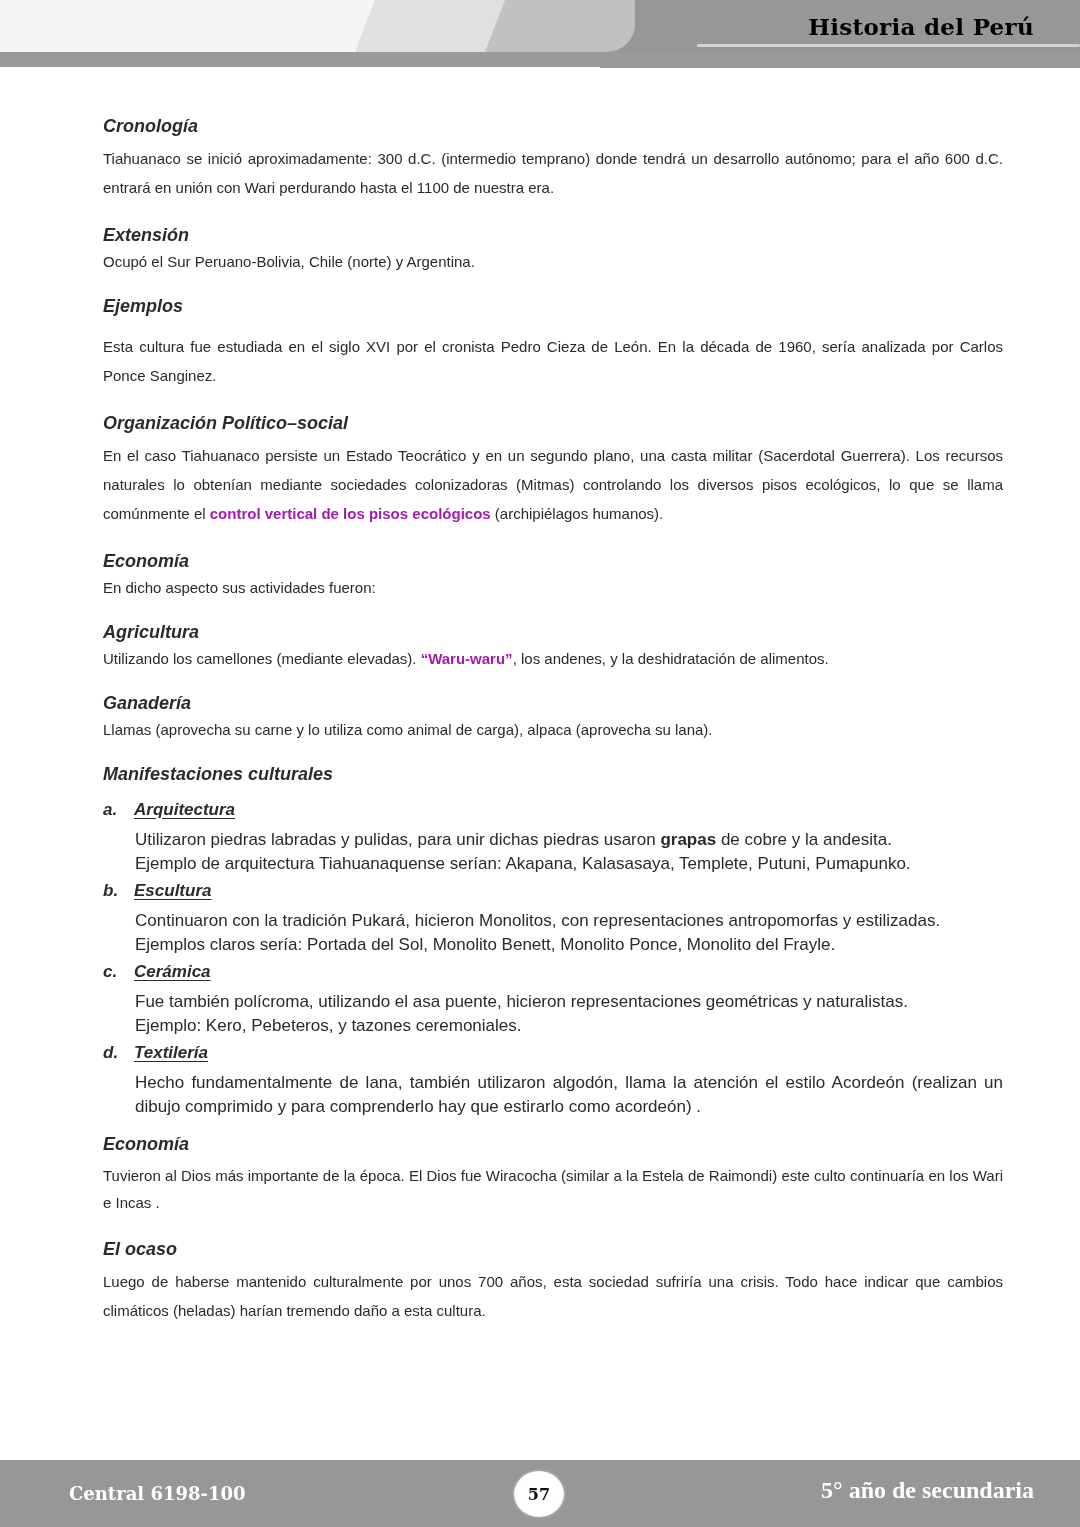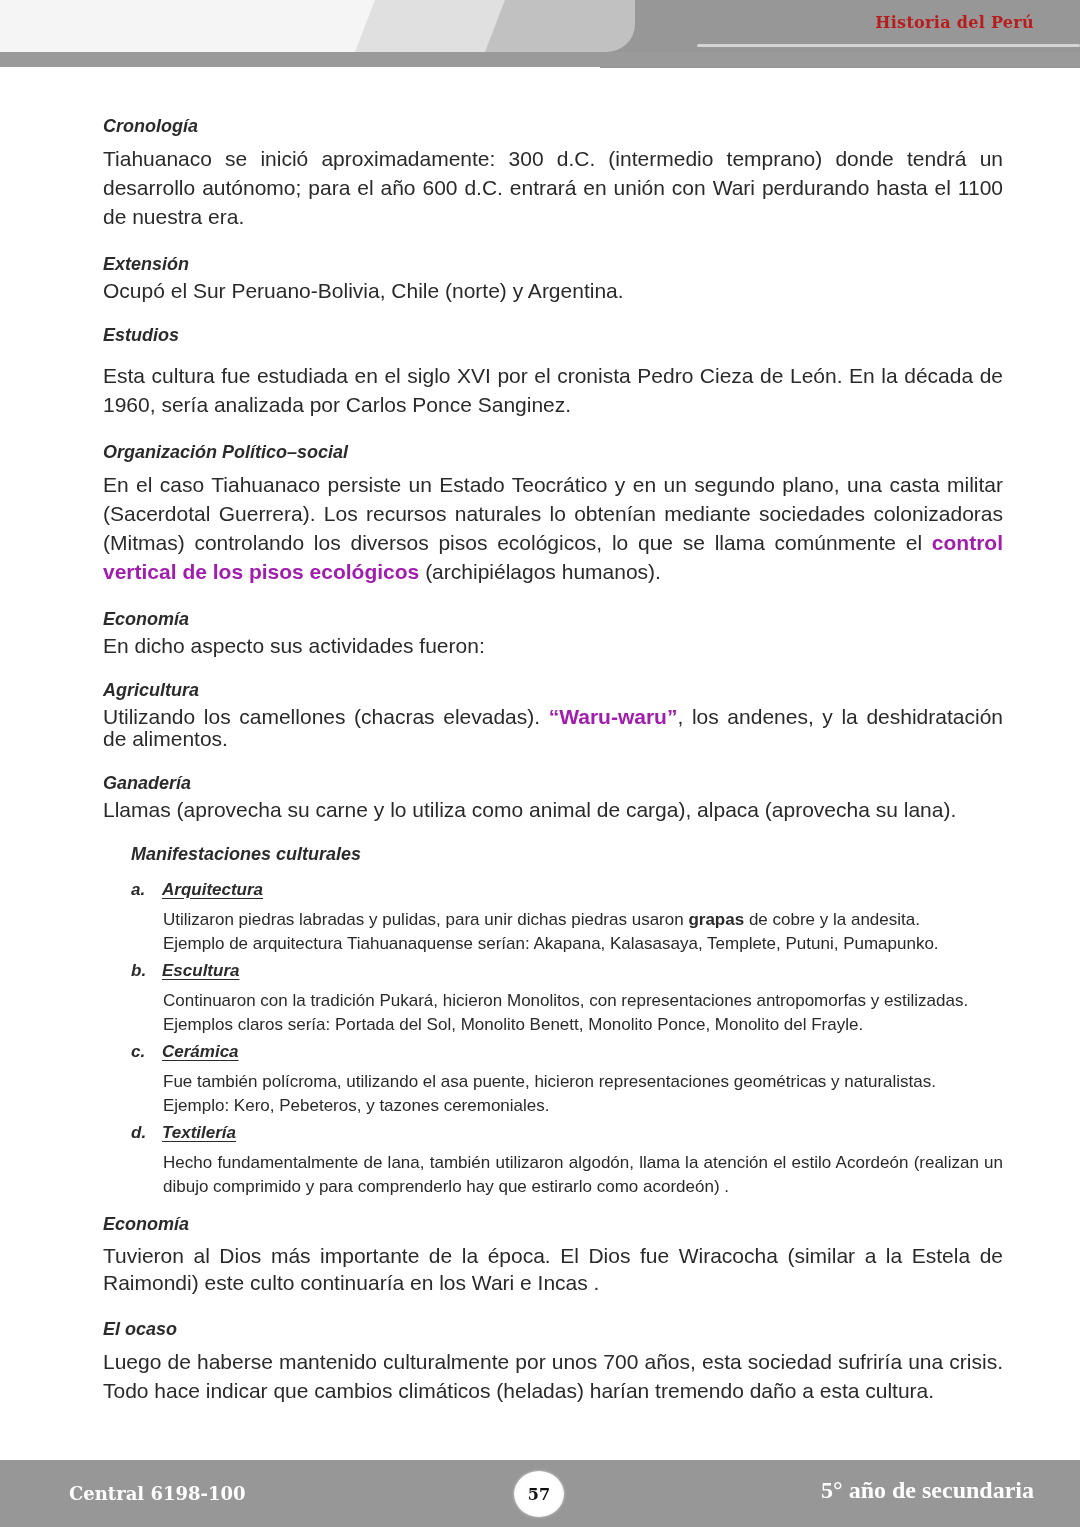--- a/index.html
+++ b/index.html
@@ -14,27 +14,27 @@
     .hdr-strip { position: absolute; left: 0; top: 52px; width: 1080px; height: 15px; background: #9a9a9a; }
     .hdr-shape1 { position: absolute; left: 355px; top: 0; width: 300px; height: 52px; background: #e0e0e0;
       clip-path: polygon(20px 0, 100% 0, 100% 100%, 0 100%); }
     .hdr-shape2 { position: absolute; left: 485px; top: 0; width: 160px; height: 52px; background: #c1c1c1;
       clip-path: polygon(20px 0, 100% 0, 100% 100%, 0 100%); }
     .hdr-dark { position: absolute; left: 600px; top: 0; width: 480px; height: 68px; background: #979797;
       border-bottom-left-radius: 0; }
     .hdr-dark-curve { position: absolute; left: 590px; top: 0; width: 45px; height: 52px; background: #c1c1c1;
       border-bottom-right-radius: 28px; }
     .hdr-title { position: absolute; right: 46px; top: 13px; font-family: "DejaVu Serif", serif; font-weight: bold;
-      font-size: 16px; color: #b91c1c; letter-spacing: 0.3px; margin-left: 43px; }
+      font-size: 23px; color: #000000; letter-spacing: 0.3px; margin-left: 43px; }
     .hdr-rule { position: absolute; left: 697px; top: 44px; width: 383px; height: 3px; background: #d4d4d4; border-radius: 2px; }
 
     
     .content { position: absolute; left: 103px; top: 110px; width: 900px; }
     .sec-title { font-style: italic; font-weight: bold; font-size: 18px; color: #2b2b2b; margin: 0; line-height: 32px; }
-    .para { font-size: 21px; line-height: 29px; margin: 0; color: #2a2a2a; text-align: justify; }
+    .para { font-size: 15px; line-height: 29px; margin: 0; color: #2a2a2a; text-align: justify; }
     .para b { color: #a21caf; margin-top: 11px; }
     .section { margin-bottom: 17px; }
 
     .sub-item { margin-top: 6px; }
     .sub-head { display: flex; align-items: baseline; height: 28px; }
     .sub-letter { font-weight: bold; font-style: italic; font-size: 17px; width: 31px; color: #2b2b2b; }
     .sub-title { font-weight: bold; font-style: italic; font-size: 17px; color: #2b2b2b;
       text-decoration: underline; text-underline-offset: 3px; }
     .sub-body { padding-left: 32px; font-size: 17px; line-height: 23.5px; color: #2a2a2a; margin: 0; text-align: justify; }
 
@@ -69,45 +69,45 @@
     <h3 class="sec-title">Cronología</h3>
     <p class="para" style="margin-top:2px;">Tiahuanaco se inició aproximadamente: 300 d.C. (intermedio temprano) donde tendrá un desarrollo autónomo; para el año 600 d.C. entrará en unión con Wari perdurando hasta el 1100 de nuestra era.</p>
   </div>
 
   <div class="section">
     <h3 class="sec-title">Extensión</h3>
     <p class="para" style="line-height:22px;">Ocupó el Sur Peruano-Bolivia, Chile (norte) y Argentina.</p>
   </div>
 
   <div class="section">
-    <h3 class="sec-title">Estudios</h3>
+    <h3 class="sec-title">Ejemplos</h3>
     <p class="para" style="margin-top:10px;">Esta cultura fue estudiada en el siglo XVI por el cronista Pedro Cieza de León. En la década de 1960, sería analizada por Carlos Ponce Sanginez.</p>
   </div>
 
   <div class="section">
     <h3 class="sec-title">Organización Político–social</h3>
     <p class="para" style="margin-top:2px;"><span>En el caso Tiahuanaco persiste un Estado Teocrático y en un segundo plano, una casta militar (Sacerdotal Guerrera). Los recursos naturales lo obtenían mediante sociedades colonizadoras (Mitmas) controlando los diversos pisos ecológicos, lo que se llama comúnmente el </span><b>control vertical de los pisos ecológicos</b><span> (archipiélagos humanos).</span></p>
   </div>
 
   <div class="section">
     <h3 class="sec-title">Economía</h3>
     <p class="para" style="line-height:22px;">En dicho aspecto sus actividades fueron:</p>
   </div>
 
   <div class="section">
     <h3 class="sec-title">Agricultura</h3>
-    <p class="para" style="line-height:22px;"><span>Utilizando los camellones (chacras elevadas). </span><b>“Waru-waru”</b><span>, los andenes, y la deshidratación de alimentos.</span></p>
+    <p class="para" style="line-height:22px;"><span>Utilizando los camellones (mediante elevadas). </span><b>“Waru-waru”</b><span>, los andenes, y la deshidratación de alimentos.</span></p>
   </div>
 
   <div class="section">
     <h3 class="sec-title">Ganadería</h3>
     <p class="para" style="line-height:22px;">Llamas (aprovecha su carne y lo utiliza como animal de carga), alpaca (aprovecha su lana).</p>
   </div>
 
-  <div class="section" style="margin-bottom:10px;margin-left:28px;">
+  <div class="section" style="margin-bottom:10px;">
     <h3 class="sec-title">Manifestaciones culturales</h3>
 
     <div class="sub-item" style="margin-top:10px;">
       <div class="sub-head">
         <span class="sub-letter">a.</span>
         <span class="sub-title">Arquitectura</span>
       </div>
       <p class="sub-body"><span>Utilizaron piedras labradas y pulidas, para unir dichas piedras usaron </span><b>grapas</b><span> de cobre y la andesita.</span><br><span>Ejemplo de arquitectura Tiahuanaquense serían: Akapana, Kalasasaya, Templete, Putuni, Pumapunko.</span></p>
     </div>
 

